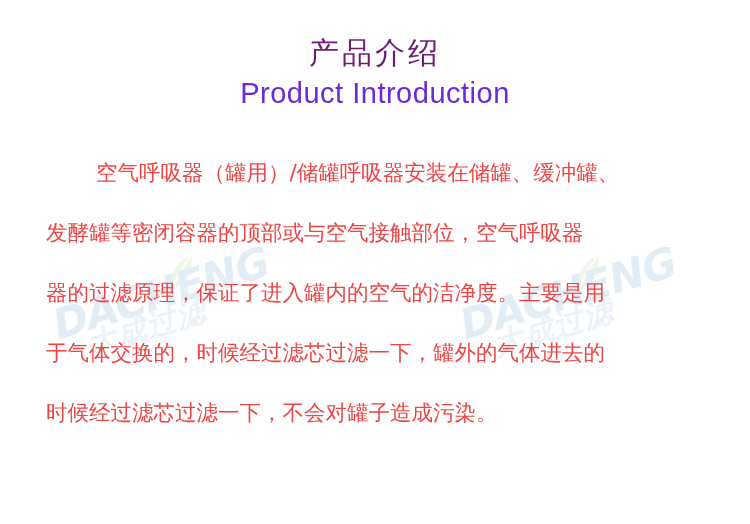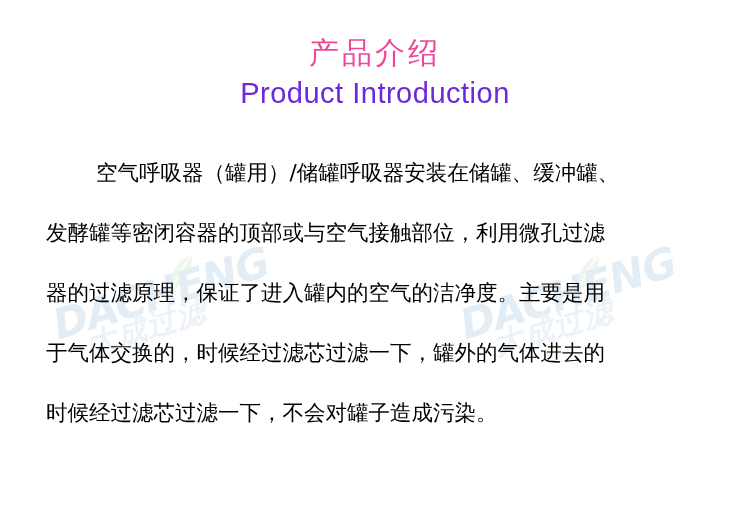--- a/index.html
+++ b/index.html
@@ -77,21 +77,21 @@
   .header {
     position: relative;
     z-index: 3;
     text-align: center;
     padding-top: 34px;
   }
   .title-cn {
     font-family: "DejaVu Sans", sans-serif;
     font-size: 30px;
     font-weight: 400;
-    color: #ec4899;
+    color: #701a75;
     letter-spacing: 3px;
     line-height: 1.25;
     margin: 0;
   }
   .title-en {
     font-family: "Liberation Sans", sans-serif;
     font-size: 29px;
     font-weight: 400;
     color: #6d28d9;
     letter-spacing: 0.5px;
@@ -104,21 +104,21 @@
     position: relative;
     z-index: 3;
     margin: 0;
     padding: 0 46px;
     padding-top: 30px;
   }
   .copy-line {
     font-family: "DejaVu Sans", sans-serif;
     font-size: 21.5px;
     font-weight: 400;
-    color: #000000;
+    color: #ef4444;
     line-height: 60px;
     height: 60px;
     white-space: nowrap;
     letter-spacing: 0px;
   }
   .copy-line.indent {
     text-indent: 50px;
   }
 </style>
 </head>
@@ -148,19 +148,19 @@
     </div>
   </div>
 
   <div class="header">
     <h1 class="title-cn">产品介绍</h1>
     <h2 class="title-en">Product Introduction</h2>
   </div>
 
   <div class="body-copy">
     <div class="copy-line indent">空气呼吸器（罐用）/储罐呼吸器安装在储罐、缓冲罐、</div>
-    <div class="copy-line">发酵罐等密闭容器的顶部或与空气接触部位，利用微孔过滤</div>
+    <div class="copy-line">发酵罐等密闭容器的顶部或与空气接触部位，空气呼吸器</div>
     <div class="copy-line">器的过滤原理，保证了进入罐内的空气的洁净度。主要是用</div>
     <div class="copy-line">于气体交换的，时候经过滤芯过滤一下，罐外的气体进去的</div>
     <div class="copy-line">时候经过滤芯过滤一下，不会对罐子造成污染。</div>
   </div>
 
 </div>
 
 </body></html>

